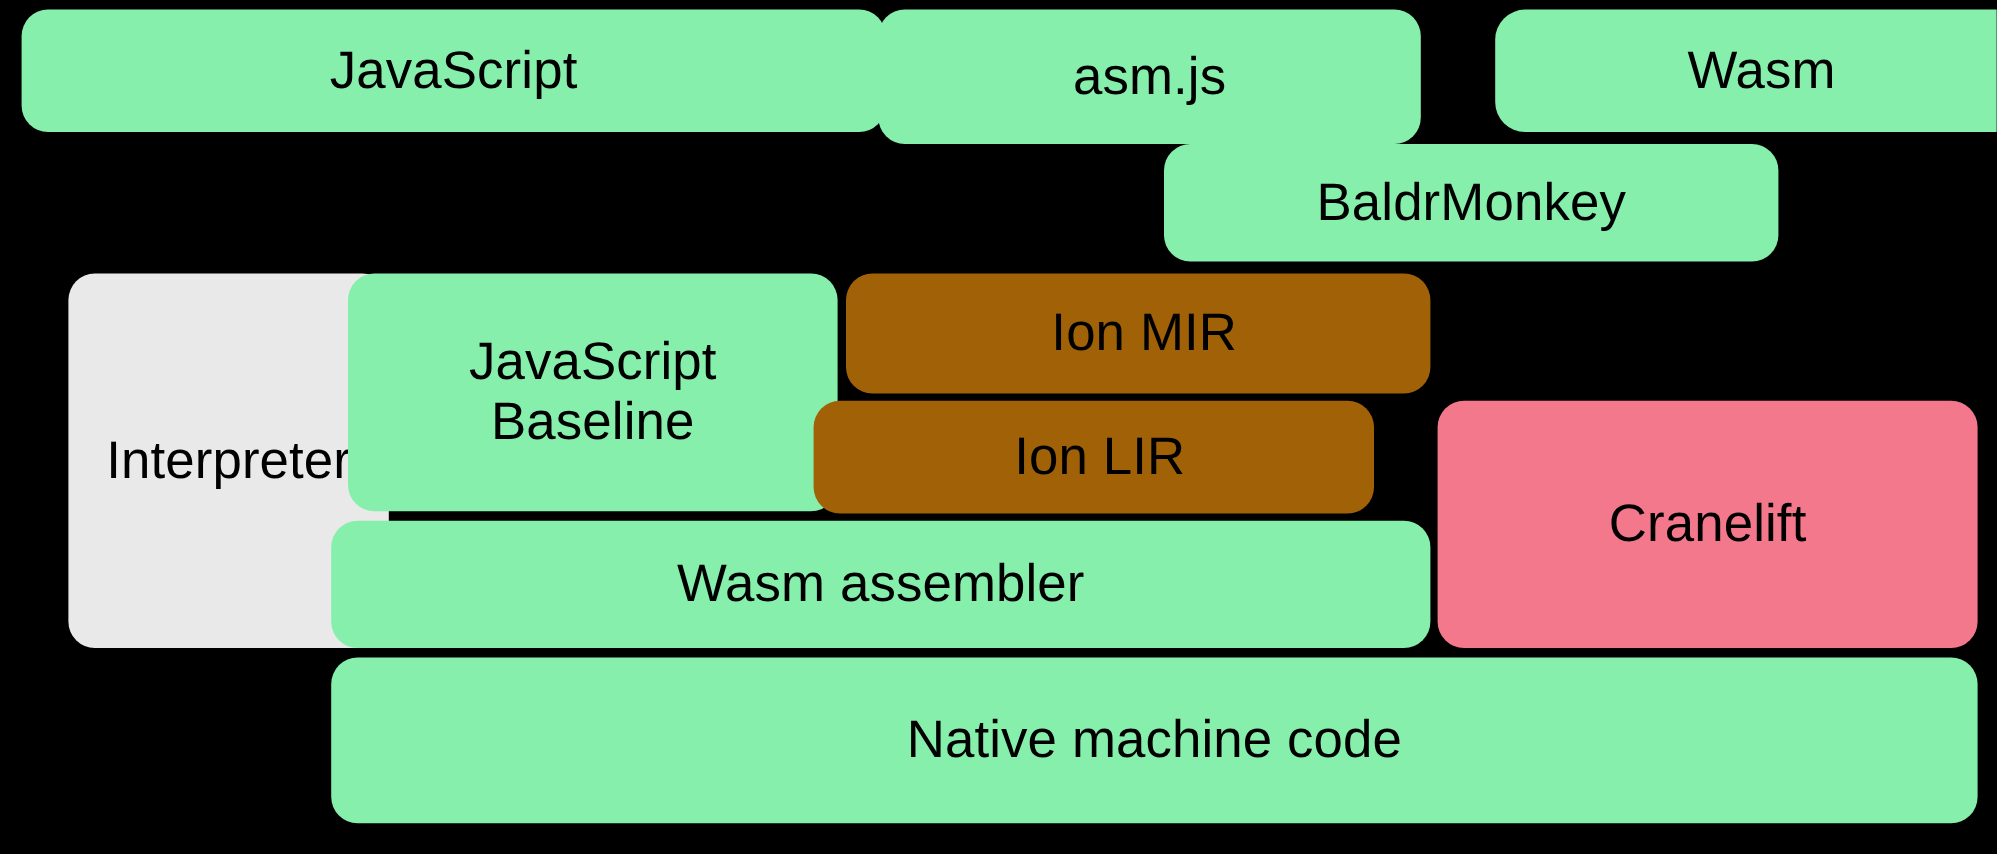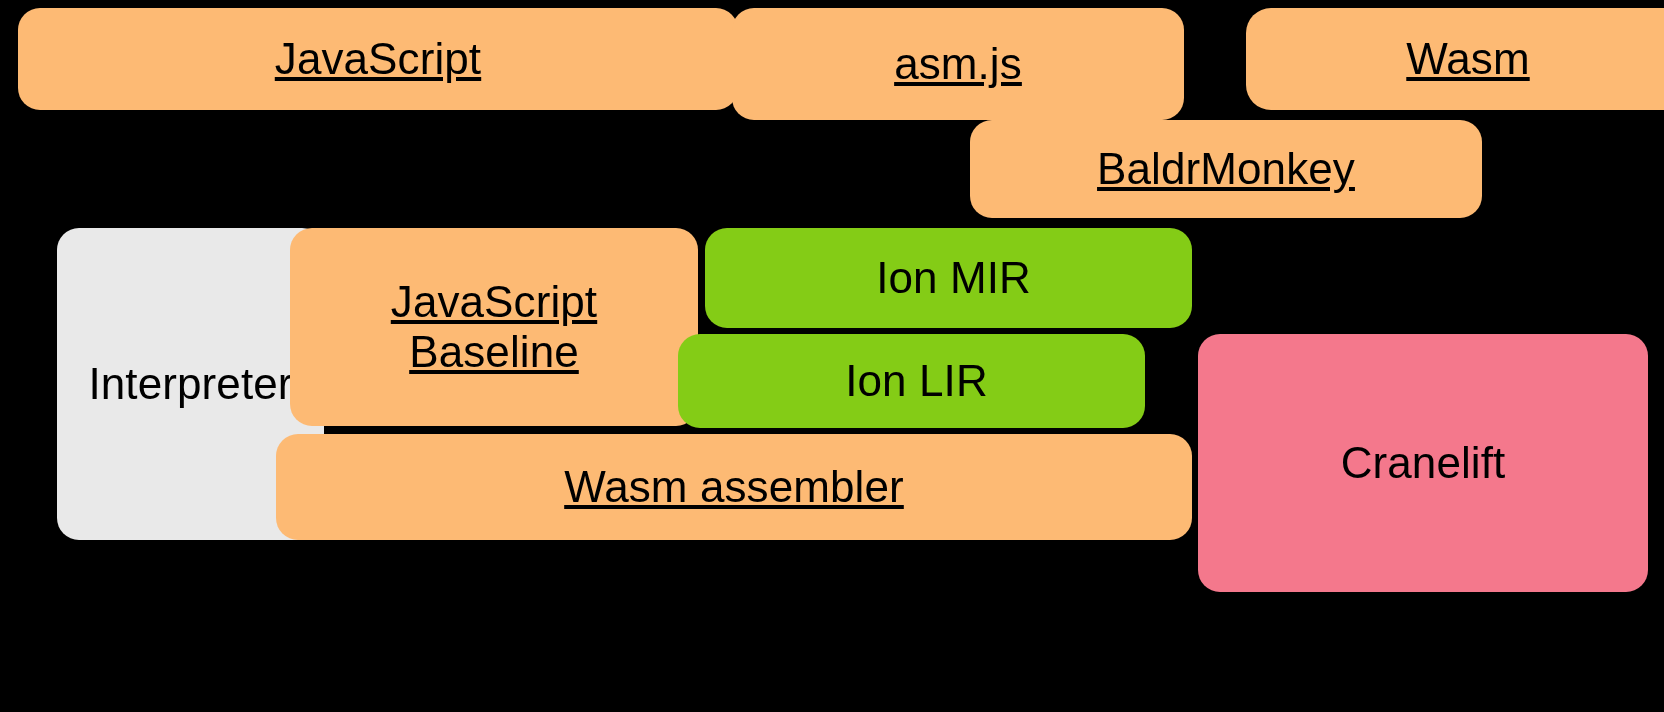--- a/index.html
+++ b/index.html
@@ -25,33 +25,34 @@
     align-items: center;
     justify-content: center;
     text-align: center;
     color: #000000;
     font-size: 44px;
     line-height: 1.14;
     letter-spacing: 0.1px;
     white-space: pre-line;
     user-select: none;
   }
-  .node.white  { background: #fdba74; text-decoration: underline; }
+  .node.white  { background: #86efac; }
   .node.gray   { background: #E9E9E9; }
-  .node.green  { background: #84cc16; padding-left: 10px; }
+  .node.green  { background: #a16207; padding-left: 10px; }
   .node.pink   { background: #F4788C; }
 </style>
 </head>
 <body>
 
 <div id="stage" style="background: rgb(0, 0, 0);">
     <div class="node white" style="left: 18px; top: 8px; width: 720px; height: 102px;">JavaScript</div>
     <div class="node white" style="left: 732px; top: 8px; width: 452px; height: 112px;">asm.js</div>
     <div class="node white" style="left: 1246px; top: 8px; width: 444px; height: 102px; border-radius: 25px;">Wasm</div>
     <div class="node white" style="left: 970px; top: 120px; width: 512px; height: 98px;">BaldrMonkey</div>
     <div class="node gray" style="left: 18px; top: 228px; width: 267px; height: 312px; margin-left: 39px;">Interpreter</div>
     <div class="node white" style="left: 290px; top: 228px; width: 408px; height: 198px;">JavaScript
 Baseline</div>
     <div class="node green" style="left: 705px; top: 228px; width: 487px; height: 100px;">Ion MIR</div>
     <div class="node green" style="left: 678px; top: 334px; width: 467px; height: 94px;">Ion LIR</div>
-    <div class="node pink" style="left: 1198px; top: 334px; width: 450px; height: 258px;">Cranelift</div>
+    <div class="node pink" style="left: 1198px; top: 334px; width: 450px; height: 206px;">Cranelift</div>
     <div class="node white" style="left: 276px; top: 434px; width: 916px; height: 106px;">Wasm assembler</div>
+    <div class="node white" style="left: 276px; top: 548px; width: 1372px; height: 138px;">Native machine code</div>
   </div>
 
 </body></html>

